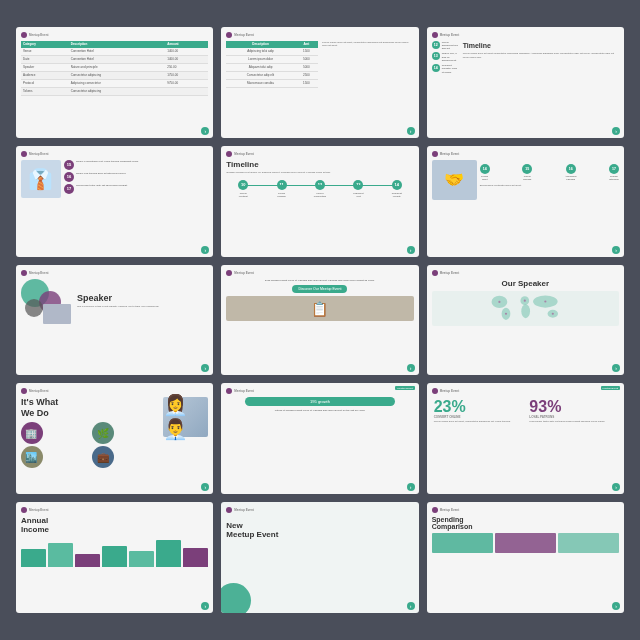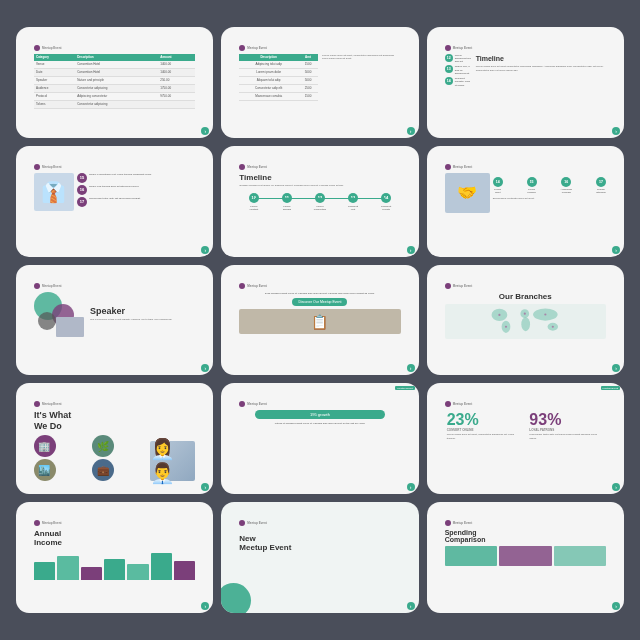--- a/index.html
+++ b/index.html
@@ -13,25 +13,25 @@
     }
     .grid-container {
       display: grid;
       grid-template-columns: repeat(3, 1fr);
       gap: 8px;
       padding: 16px;
       width: 640px;
     }
     .slide {
       background: #f5f5f5;
-      border-radius: 13px;
+      border-radius: 3px;
       overflow: hidden;
       position: relative;
       aspect-ratio: 16/9;
-      padding: 18px;
+      padding: 5px;
       font-size: 3px;
     }
     .slide-header {
       display: flex;
       align-items: center;
       margin-bottom: 3px;
     }
     .logo-dot {
       width: 6px;
       height: 6px;
@@ -220,21 +220,21 @@
     .slide-9 .map {
       width: 100%; height: 35px;
       background: #e8f0ee;
       border-radius: 2px;
       position: relative;
       overflow: hidden;
     }
 
     
     .slide-10 { background: #f5f5f5; }
-    .slide-10 .content { display: flex; gap: 2px; align-items: flex-end; }
+    .slide-10 .content { display: flex; gap: 2px; align-items: flex-start; }
     .slide-10 .left { flex: 1; }
     .slide-10 h2 { font-size: 9px; color: #333; line-height: 1.2; margin-bottom: 3px; }
     .slide-10 .circles-grid {
       display: grid; grid-template-columns: 1fr 1fr; gap: 2px;
     }
     .slide-10 .img-circle {
       width: 22px; height: 22px; border-radius: 50%;
       overflow: hidden;
     }
     .slide-10 .img-circle.c1 { background: #7b3f7a; }
@@ -550,21 +550,21 @@
       <div class="photo-area" style="display:flex;align-items:center;justify-content:center;font-size:14px;">📋</div>
     </div>
     <div style="position:absolute;bottom:3px;right:4px;width:8px;height:8px;border-radius:50%;background:#3aaa8c;display:flex;align-items:center;justify-content:center;color:white;font-size:5px;">›</div>
   </div>
 
   <div class="slide slide-9">
     <div class="slide-header">
       <div class="logo-dot"></div>
       <span class="slide-title-small">Meetup Event</span>
     </div>
-    <h2>Our Branches</h2>
+    <h2>Our Speaker</h2>
     <div class="map">
       
       <svg width="100%" height="100%" viewBox="0 0 200 80" style="opacity:0.6;">
 
         <ellipse cx="40" cy="25" rx="18" ry="14" fill="#3aaa8c" opacity="0.6"></ellipse>
 
         <ellipse cx="55" cy="52" rx="10" ry="14" fill="#3aaa8c" opacity="0.6"></ellipse>
 
         <ellipse cx="98" cy="22" rx="10" ry="10" fill="#3aaa8c" opacity="0.6"></ellipse>
 

